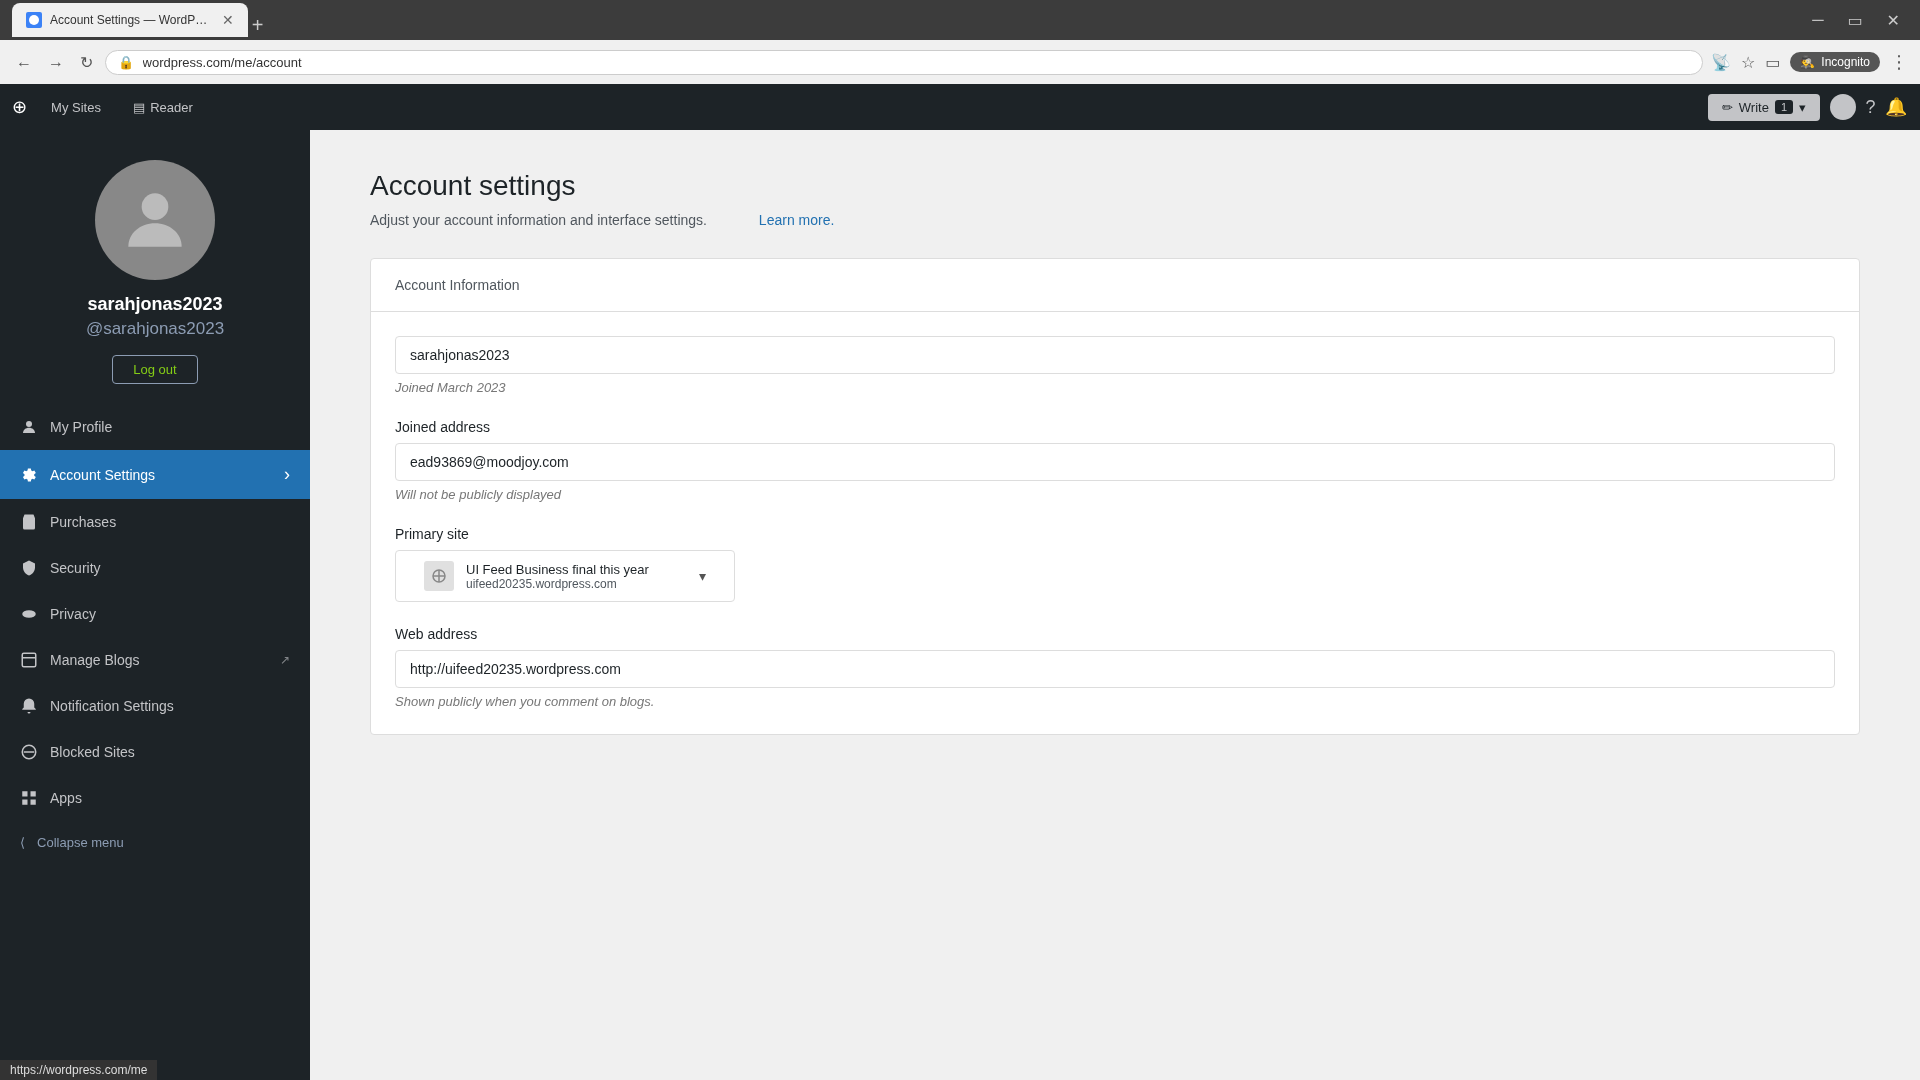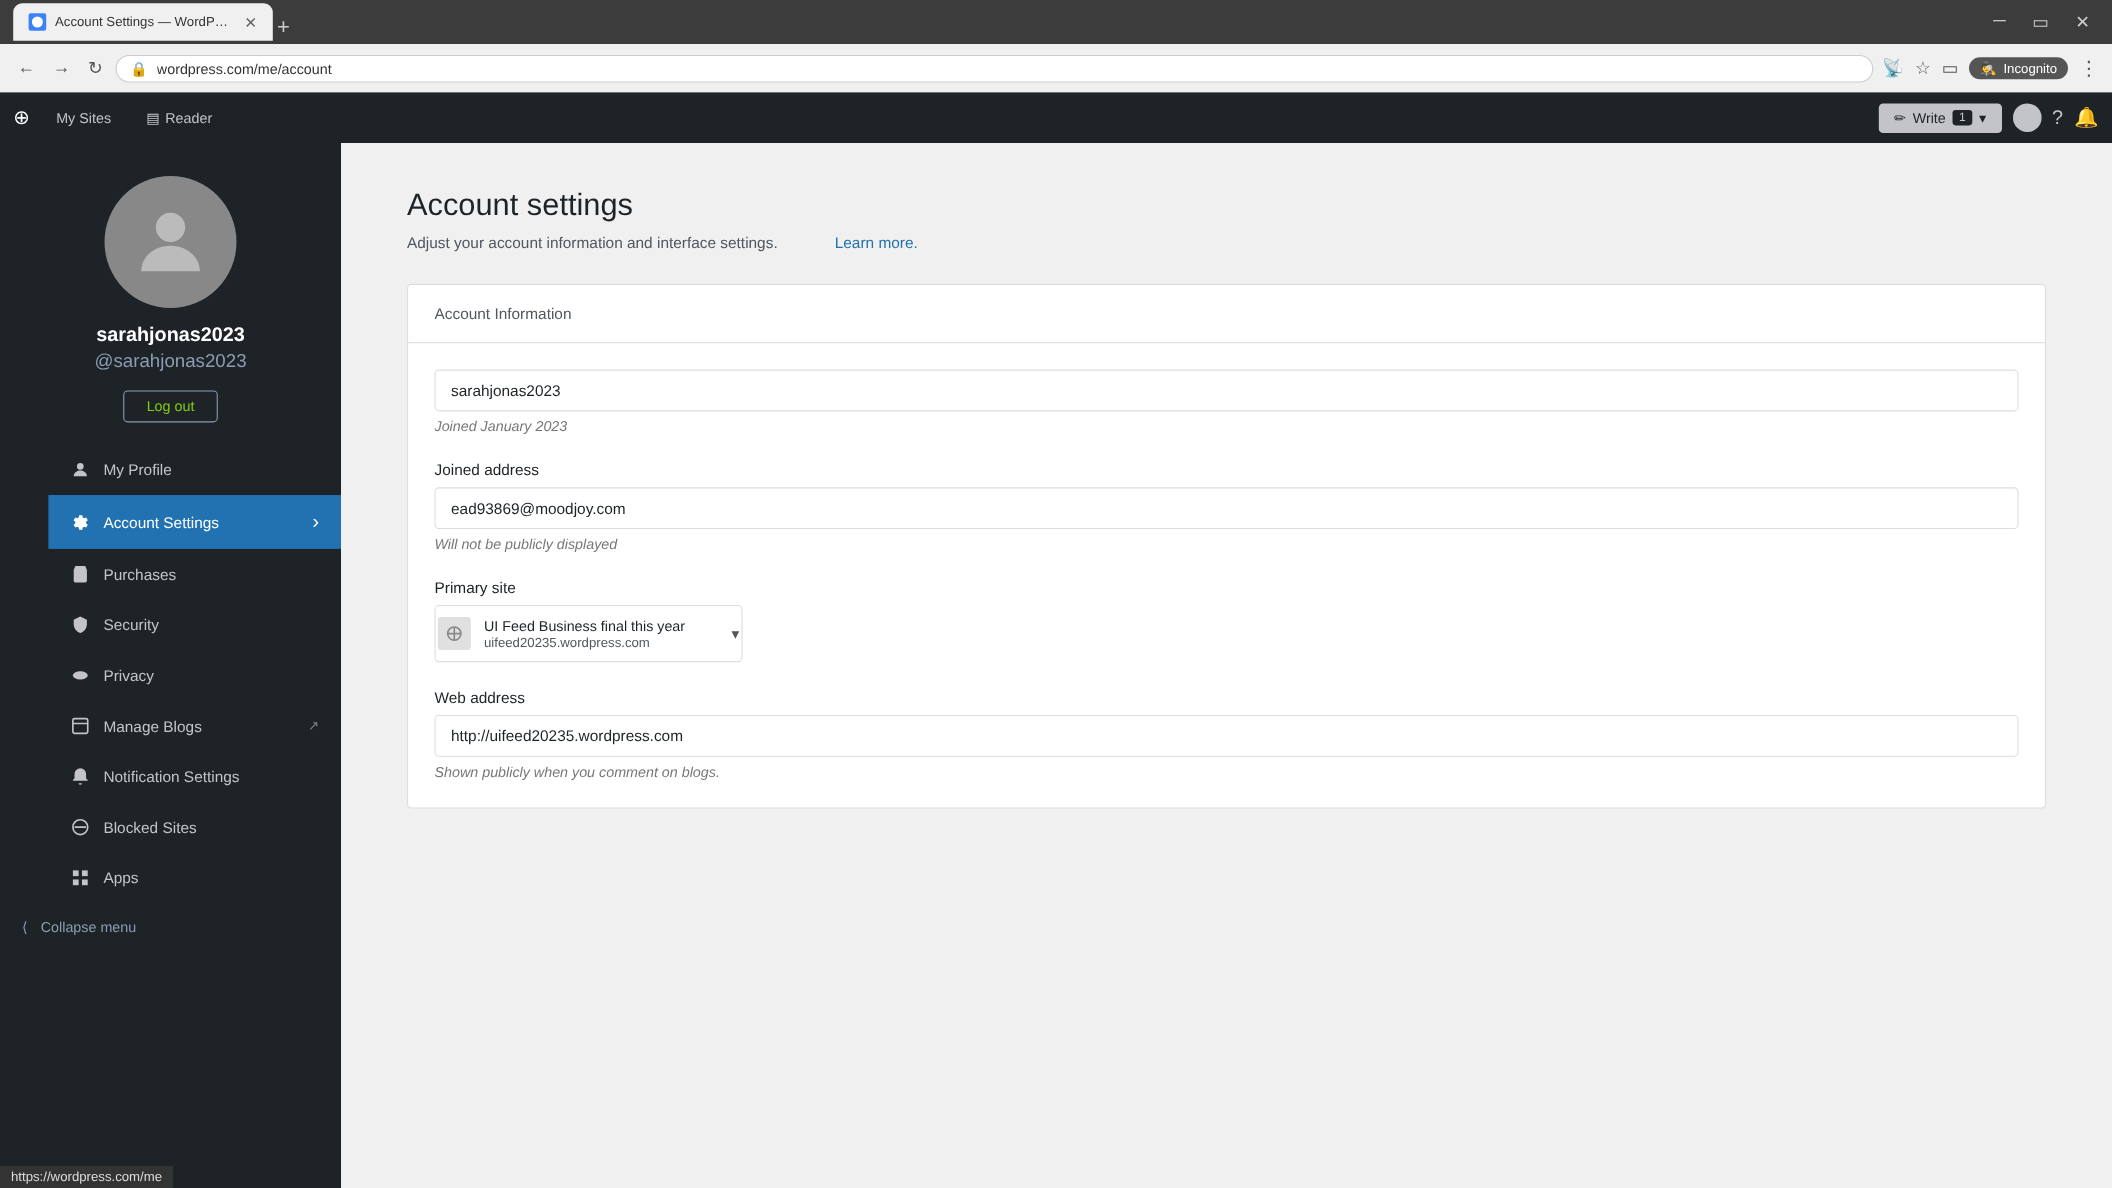--- a/index.html
+++ b/index.html
@@ -34,21 +34,21 @@
     
     .sidebar { width: 310px; background: #1d2327; flex-shrink: 0; overflow-y: auto; display: flex; flex-direction: column; }
     .sidebar-profile { display: flex; flex-direction: column; align-items: center; padding: 30px 20px 20px; }
     .profile-avatar { width: 120px; height: 120px; background: #888; border-radius: 50%; display: flex; align-items: center; justify-content: center; overflow: hidden; }
     .profile-avatar svg { width: 80px; height: 80px; fill: #bbb; }
     .profile-name { color: white; font-size: 18px; font-weight: 600; margin-top: 14px; }
     .profile-handle { color: #8c9cb3; font-size: 17px; margin-top: 4px; }
     .logout-btn { margin-top: 16px; background: transparent; border: 1px solid #8c9cb3; color: #84cc16; padding: 6px 20px; border-radius: 4px; font-size: 13px; cursor: pointer; }
 
     .sidebar-nav { flex: 1; }
-    .nav-item { display: flex; align-items: center; gap: 12px; padding: 14px 20px; color: #c3c4c7; font-size: 14px; cursor: pointer; transition: background 0.15s; margin-left: 44px; }
+    .nav-item { display: flex; align-items: center; gap: 12px; padding: 14px 20px; color: #c3c4c7; font-size: 14px; cursor: pointer; transition: background 0.15s; }
     .nav-item.active { background: #2271b1; color: white; }
     .nav-item svg { width: 18px; height: 18px; fill: currentColor; flex-shrink: 0; }
     .nav-item-icon { width: 18px; height: 18px; flex-shrink: 0; display: flex; align-items: center; justify-content: center; }
     .nav-external { margin-left: auto; font-size: 12px; opacity: 0.6; }
 
     .collapse-menu { display: flex; align-items: center; gap: 12px; padding: 14px 20px; color: #8c9cb3; font-size: 13px; cursor: pointer; }
 
     
     .main-content { flex: 1; background: #f0f0f0; overflow-y: auto; padding: 40px 60px; }
     .page-title { font-size: 28px; font-weight: 400; color: #1d2327; margin-bottom: 10px; }
@@ -58,21 +58,21 @@
     .card { background: white; border: 1px solid #ddd; border-radius: 4px; margin-bottom: 20px; }
     .card-header { padding: 18px 24px; border-bottom: 1px solid #ddd; font-size: 14px; color: #50575e; font-weight: 400; }
 
     .form-group { padding: 24px 24px 0; }
     .form-group:last-child { padding-bottom: 24px; }
     .form-label { font-size: 14px; font-weight: 500; color: #1d2327; margin-bottom: 8px; display: block; }
     .form-input { width: 100%; border: 1px solid #ddd; border-radius: 4px; padding: 10px 14px; font-size: 14px; color: #1d2327; outline: none; background: white; }
     .form-hint { font-size: 13px; color: #777; margin-top: 6px; font-style: italic; }
 
     
-    .site-selector { border: 1px solid #ddd; border-radius: 4px; padding: 10px 2px; display: flex; align-items: center; gap: 12px; cursor: pointer; background: white; width: 280px; }
+    .site-selector { border: 1px solid #ddd; border-radius: 4px; padding: 10px 28px; display: flex; align-items: center; gap: 12px; cursor: pointer; background: white; width: 340px; }
     .site-favicon { width: 30px; height: 30px; background: #e0e0e0; border-radius: 3px; display: flex; align-items: center; justify-content: center; }
     .site-favicon svg { width: 18px; height: 18px; fill: #888; }
     .site-info { flex: 1; }
     .site-name { font-size: 13px; color: #1d2327; font-weight: 500; }
     .site-url { font-size: 12px; color: #50575e; }
     .site-chevron { color: #555; font-size: 14px; }
 
     
     .status-bar { position: fixed; bottom: 0; left: 0; background: #333; color: #ddd; font-size: 12px; padding: 3px 10px; z-index: 999; }
 
@@ -269,21 +269,21 @@
       <a href="#">Learn more.</a>
     </p>
 
     <div class="card">
       <div class="card-header">
         <span>Account Information</span>
       </div>
 
       <div class="form-group">
         <input class="form-input" type="text" value="sarahjonas2023" style="">
-        <div class="form-hint">Joined January 2023</div>
+        <div class="form-hint">Joined March 2023</div>
       </div>
 
       <div class="form-group">
         <label class="form-label">Joined address</label>
         <input class="form-input" type="email" value="ead93869@moodjoy.com" style="">
         <div class="form-hint">Will not be publicly displayed</div>
       </div>
 
       <div class="form-group">
         <label class="form-label">Primary site</label>

